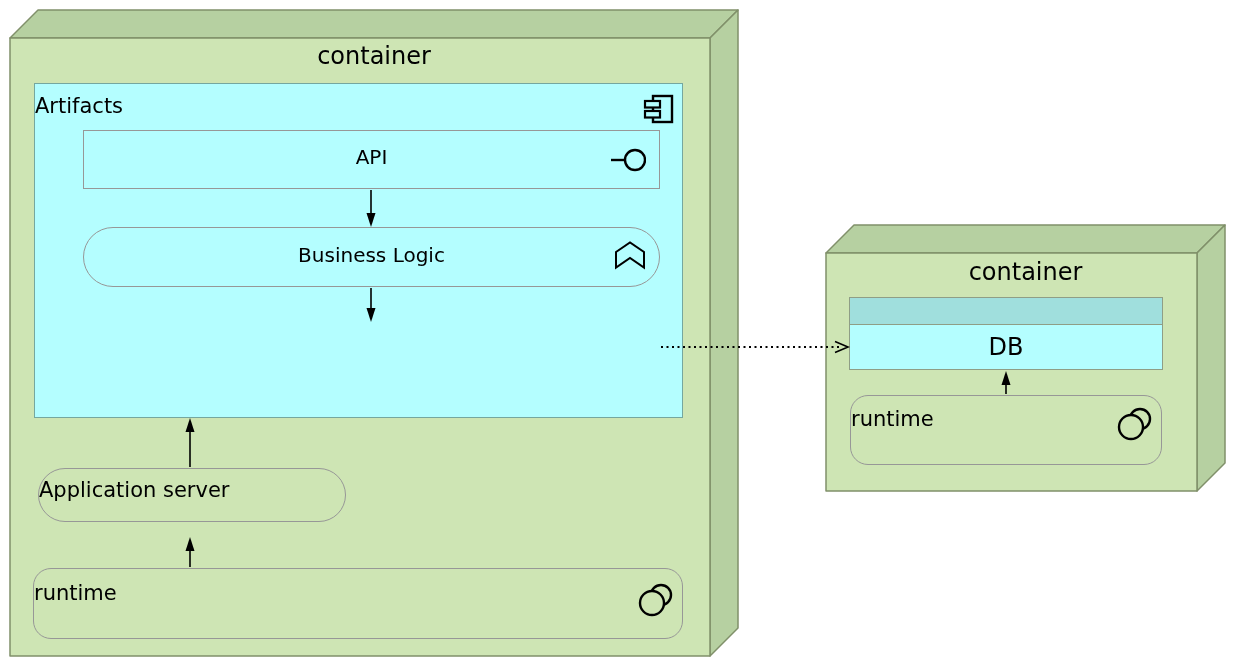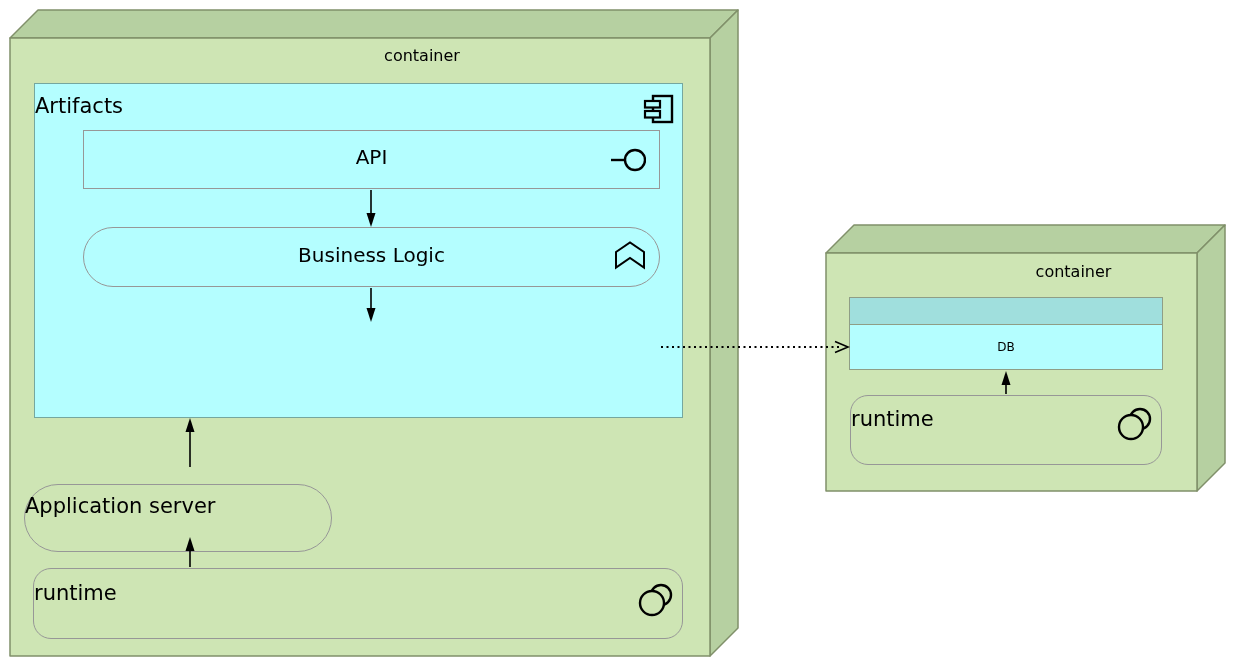--- a/index.html
+++ b/index.html
@@ -2,35 +2,35 @@
 <html><head>
 <meta charset="utf-8">
 <style>
   html,body{margin:0;padding:0;background:#ffffff;}
   .canvas{
     position:relative;width:1236px;height:670px;background:#ffffff;overflow:hidden;
     font-family:"DejaVu Sans","Liberation Sans",sans-serif;color:#000;
   }
   .layer{position:absolute;left:0;top:0;pointer-events:none;}
   .abs{position:absolute;box-sizing:border-box;border-radius:18px;}
-  .node-label{position:absolute;text-align:center;font-size:16px;line-height:24px;color:#000;padding-left:48px;}
+  .node-label{position:absolute;text-align:center;font-size:24px;line-height:24px;color:#000;}
   .artifact-box{
     position:absolute;box-sizing:border-box;
     background:#b4feff;border:1px solid #75a79f;
   }
   .inner-box{
     position:absolute;box-sizing:border-box;border:1px solid #979797;
     display:flex;align-items:center;justify-content:center;
     font-size:20px;padding-bottom:5px;
   }
   .hdr{position:absolute;left:0;right:0;text-align:left;font-size:21px;line-height:24px;}
   .icon{position:absolute;}
   .db-box{position:absolute;box-sizing:border-box;background:#b4feff;border:1px solid #8f9e86;}
   .db-band{position:absolute;left:0;right:0;top:0;height:26px;background:#a0dfdd;border-bottom:1px solid #8f9e86;}
-  .db-label{position:absolute;left:0;right:0;top:26px;bottom:0;display:flex;align-items:center;justify-content:center;font-size:12px;}
+  .db-label{position:absolute;left:0;right:0;top:26px;bottom:0;display:flex;align-items:center;justify-content:center;font-size:24px;}
 </style>
 </head>
 <body>
 
 <div class="canvas">
 
   <svg class="layer" width="1236" height="670">
 
     <g stroke="#80906a" stroke-width="1.5" stroke-linejoin="round">
       <polygon points="10,38 38,10 738,10 710,38" fill="#b6d0a1"></polygon>
@@ -65,21 +65,21 @@
 
   <div class="inner-box" style="left:83px;top:130px;width:577px;height:59px;">
     <span>API</span>
     <svg class="icon" style="right:13px;top:16px;" width="36" height="26">
       <line x1="1" y1="13" x2="15" y2="13" stroke="#000" stroke-width="2.4"></line>
       <circle cx="25" cy="13" r="10" fill="none" stroke="#000" stroke-width="2.4"></circle>
     </svg>
   </div>
 
 
-  <div class="abs" style="left:24px;top:468px;width:308px;height:68px;border:1px solid #979797;border-radius:34px;margin-top:16px;">
+  <div class="abs" style="left:38px;top:468px;width:308px;height:54px;border:1px solid #979797;border-radius:34px;">
     <div class="hdr" style="top:9px;">Application server</div>
   </div>
 
   <div class="abs" style="left:33px;top:568px;width:650px;height:71px;border:1px solid #979797;">
     <div class="hdr" style="top:12px;">runtime</div>
     <svg class="icon" style="right:8px;top:13px;" width="38" height="38">
       <circle cx="25" cy="13" r="10" fill="none" stroke="#000" stroke-width="2.4"></circle>
       <circle cx="16" cy="21" r="12" fill="#cee5b4" stroke="#000" stroke-width="2.4"></circle>
     </svg>
   </div>

